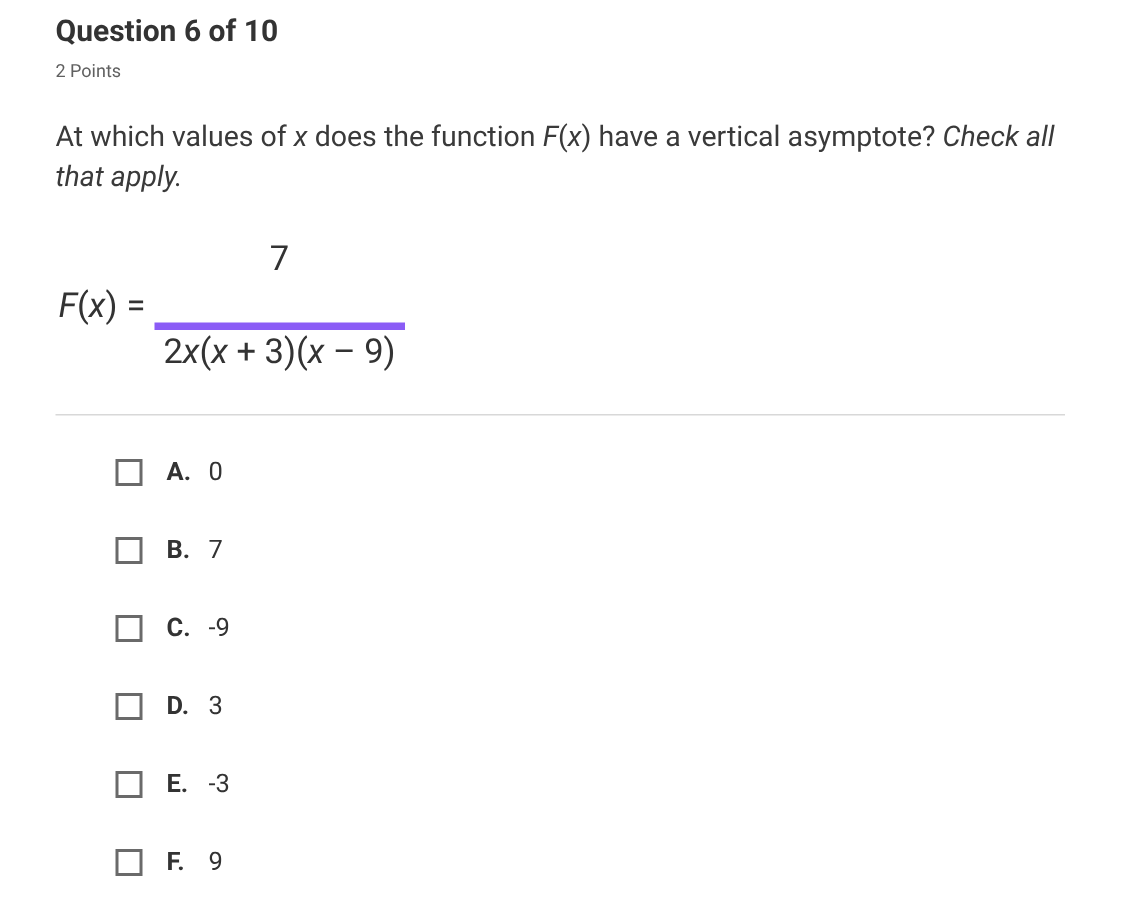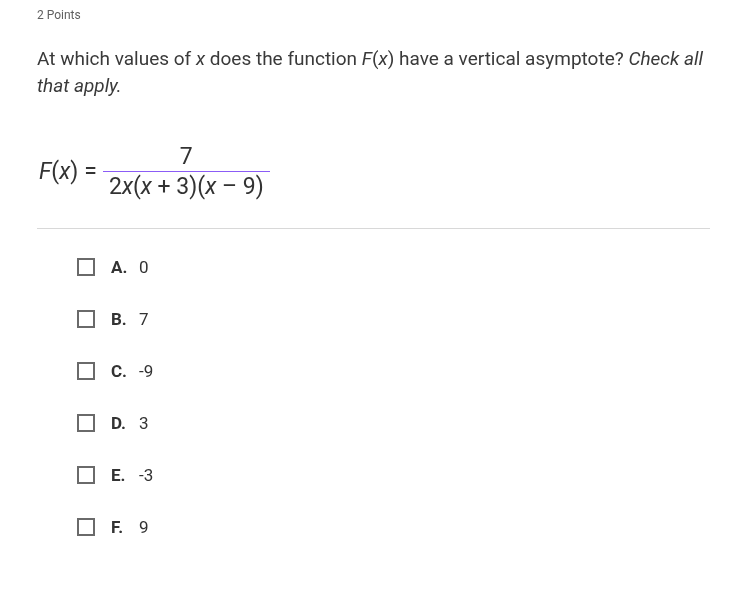--- a/index.html
+++ b/index.html
@@ -25,21 +25,21 @@
     }
     .points {
       font-size: 12px;
       color: #606060;
       margin-bottom: 24px;
     }
     .question-text {
       font-size: 19px;
       color: #3a3a3a;
       line-height: 1.4;
-      margin-bottom: 44px;
+      margin-bottom: 28px;
     }
     .italic {
       font-style: italic;
     }
     .formula {
       font-size: 23px;
       color: #333;
       display: flex;
       align-items: center;
       margin-bottom: 28px;
@@ -51,22 +51,23 @@
     .fraction {
       display: inline-flex;
       flex-direction: column;
       align-items: center;
       vertical-align: middle;
     }
     .numerator {
       padding: 0 6px 1px 6px;
     }
     .denominator {
-      border-top: 1px solid #8b5cf6;
+      border-top: 5px solid #8b5cf6;
       padding: 1px 6px 0 6px;
+      margin-top: 28px;
     }
     hr.divider {
       border: none;
       border-top: 1px solid #d8d8d8;
       margin-bottom: 28px;
     }
     .options {
       padding-left: 40px;
     }
     .option-row {
@@ -93,20 +94,21 @@
     .option-value {
       font-size: 17px;
       color: #333;
     }
   </style>
 </head>
 <body>
 
 <div class="container">
 
+  <div class="question-header">Question 6 of 10</div>
   <div class="points">2 Points</div>
 
   <div class="question-text">
     <span>At which values of </span><span class="italic">x</span><span> does the function </span><span class="italic">F</span><span>(</span><span class="italic">x</span><span>)</span><span> have a vertical asymptote? </span><span class="italic">Check all that apply.</span>
   </div>
 
   <div class="formula">
     <span>
       <span class="italic">F</span><span>(</span><span class="italic">x</span><span>)</span>
     </span>

